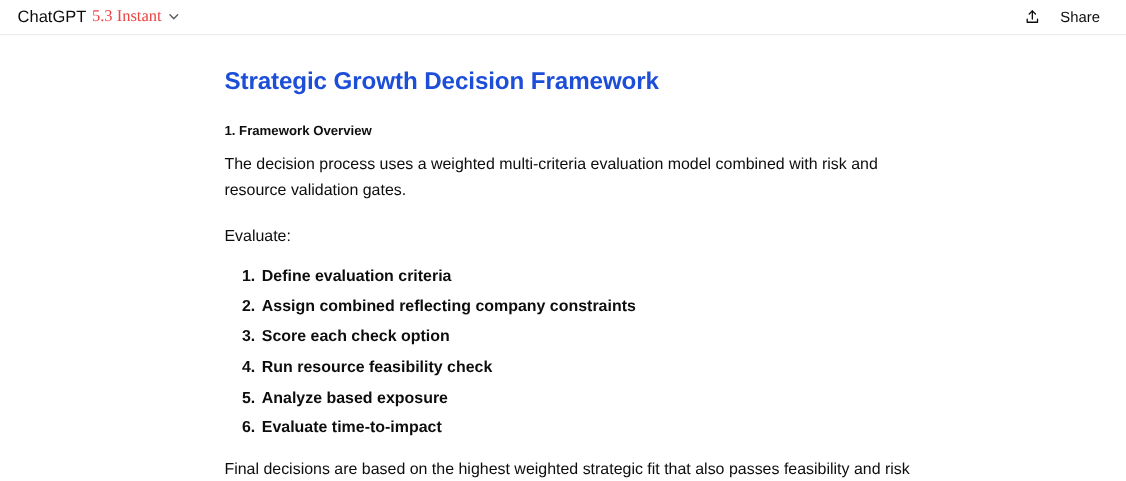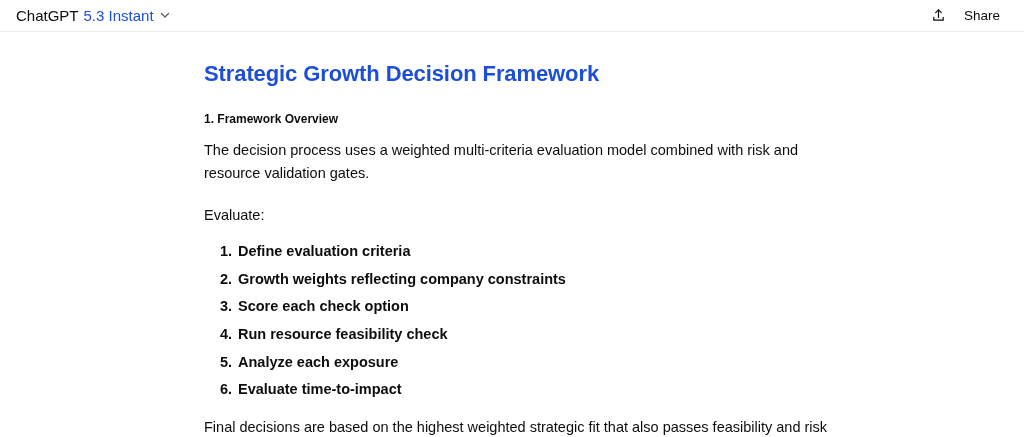--- a/index.html
+++ b/index.html
@@ -34,22 +34,23 @@
     line-height: 1;
     padding: 3px 6px 3px 2px;
     border-radius: 6px;
     cursor: pointer;
   }
   .model-name {
     color: #0d0d0d;
     font-weight: 400;
   }
   .model-variant {
-    color: #1d4ed8;
+    color: #ef4444;
     font-weight: 400;
+    font-family: Liberation Serif, serif;
   }
   .chev {
     display: inline-block;
     width: 12px;
     height: 12px;
     position: relative;
     top: 1px;
   }
   .chev svg { display: block; }
 
@@ -156,23 +157,23 @@
     <h1 class="doc-title">Strategic Growth Decision Framework</h1>
 
     <h2 class="section-title">1. Framework Overview</h2>
 
     <p class="para"><span>The decision process uses a </span><b>weighted multi-criteria evaluation model</b><span> combined with </span><b>risk and resource validation gates</b><span>.</span></p>
 
     <p class="para tight">Evaluate:</p>
 
     <ol class="steps">
       <li>Define evaluation criteria</li>
-      <li>Growth weights reflecting company constraints</li>
+      <li>Assign combined reflecting company constraints</li>
       <li>Score each check option</li>
       <li>Run resource feasibility check</li>
-      <li>Analyze each exposure</li>
+      <li>Analyze based exposure</li>
       <li>Evaluate time-to-impact</li>
     </ol>
 
     <p class="para"><span>Final decisions are based on the </span><b>highest weighted strategic fit that also passes feasibility and risk thresholds</b></p>
 
   </div>
 </div>
 
 </body></html>

